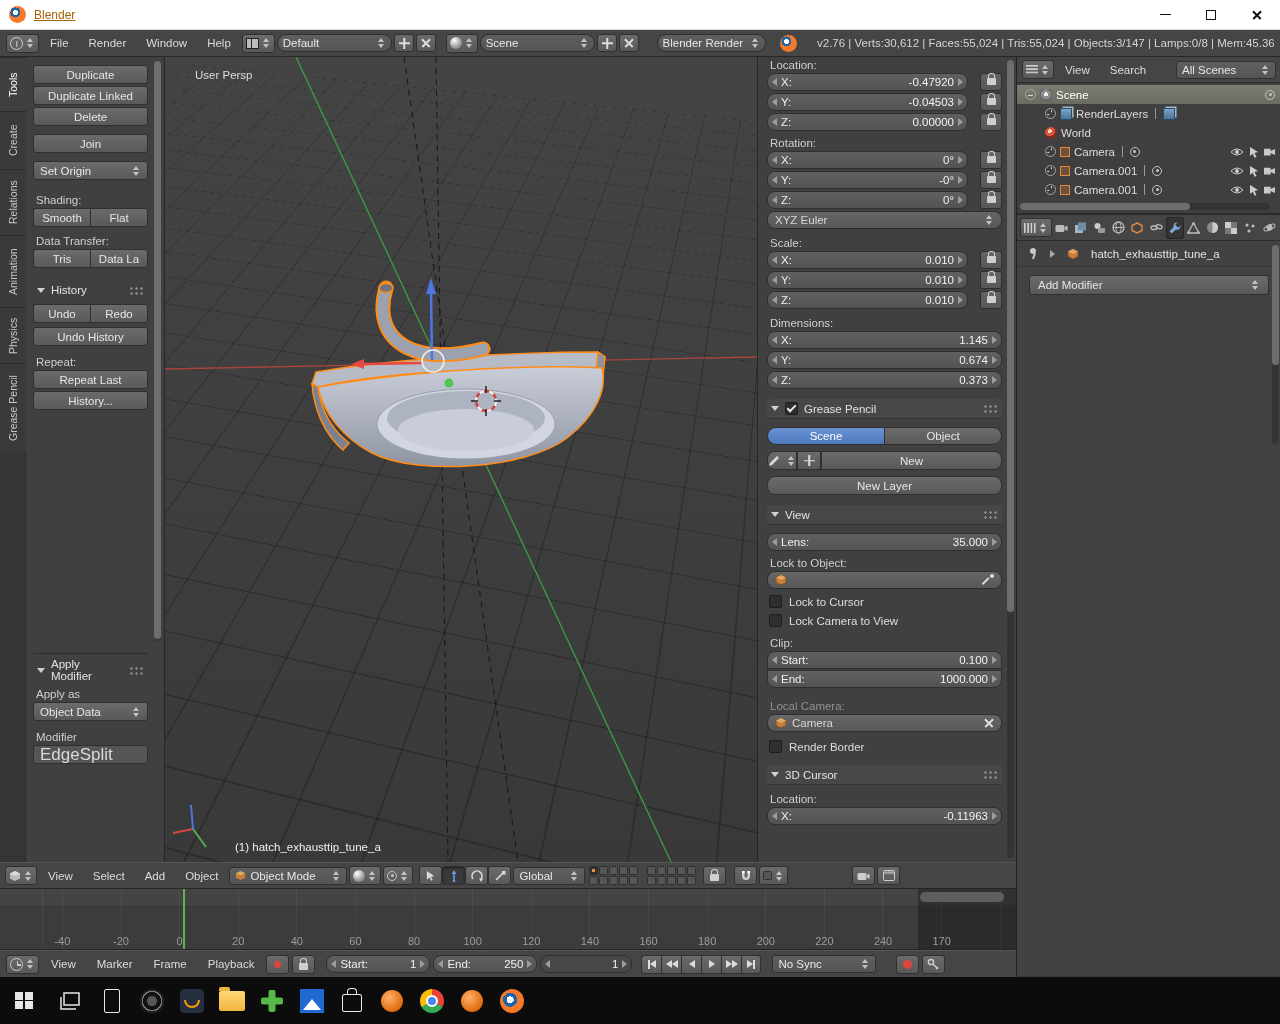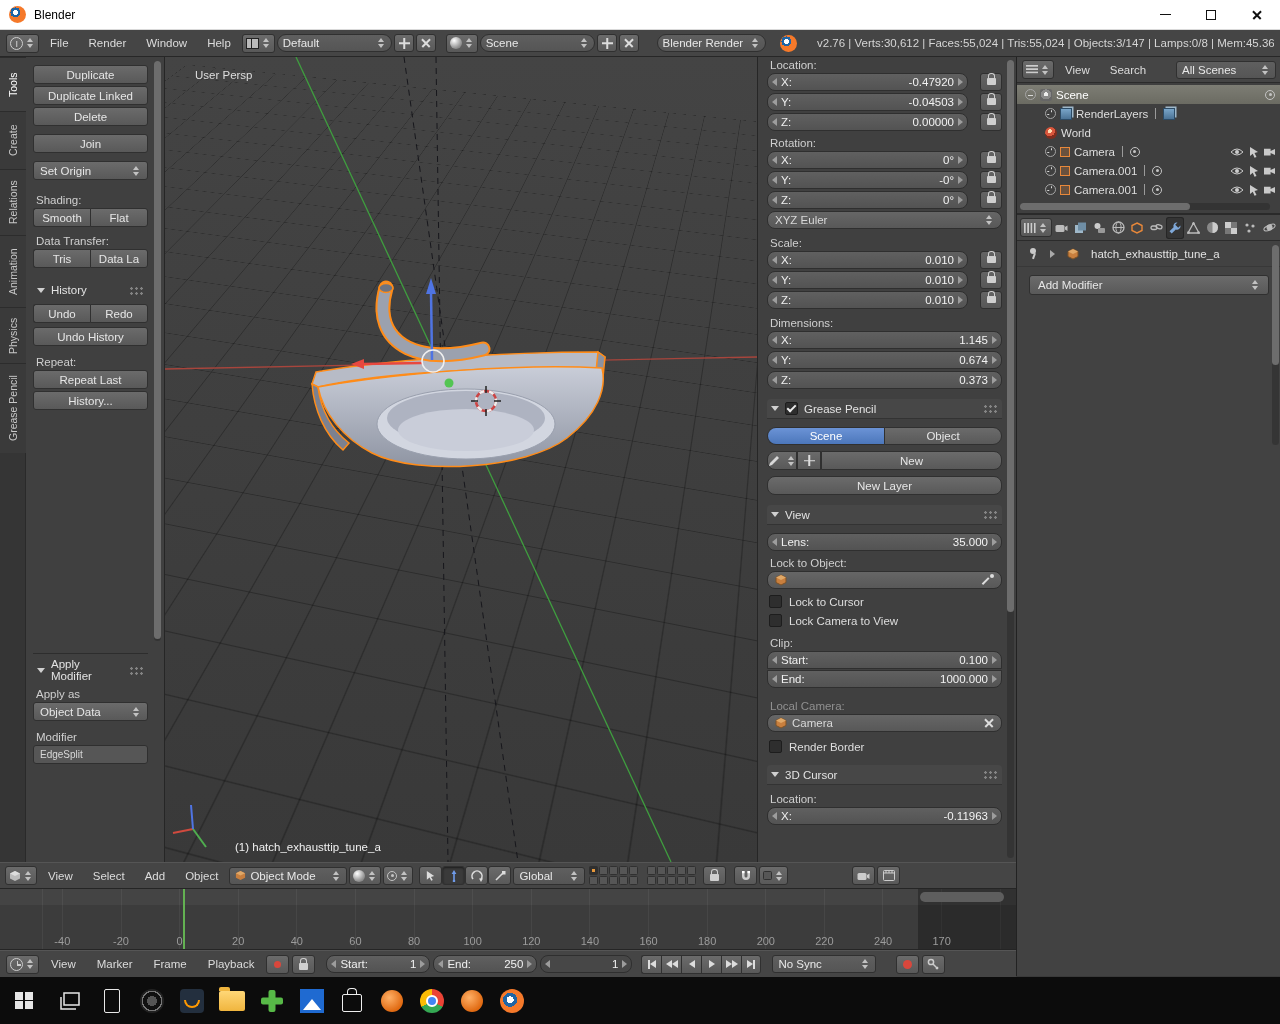--- a/index.html
+++ b/index.html
@@ -43,21 +43,21 @@
   .plus::before { left:50%; top:0; width:1.5px; height:11px; transform:translateX(-50%); }
   .plus::after  { top:50%; left:0; height:1.5px; width:11px; transform:translateY(-50%); }
   .editor-btn { display:flex; align-items:center; gap:2px; background:linear-gradient(#6b6b6b,#595959);
                 border:1px solid #303030; border-radius:3px; height:19px; padding:0 3px; }
 
   
   .titlebar { position:absolute; left:0; top:0; width:1280px; height:30px; background:#fff; color:#000;
               display:flex; align-items:center; border-bottom:1px solid #d9d9d9; }
   .blogo { width:17px; height:17px; margin:0 8px 0 9px; border-radius:50%;
            background:radial-gradient(circle at 38% 38%, #fff 0 2.5px, #1f65a5 2.5px 5px, #f5792a 5px); }
-  .tb-title { font-size:12px; color:#000000; }
+  .tb-title { font-size:12px; color:#a16207;text-decoration:underline; }
   .wctrls { margin-left:auto; display:flex; height:30px; }
   .wctrl { width:46px; height:30px; display:flex; align-items:center; justify-content:center; }
   .min-glyph { width:11px; height:1.5px; background:#111; display:block; }
   .max-glyph { width:10px; height:10px; border:1.2px solid #111; display:block; }
   .close-glyph::before,.close-glyph::after { background:#111; }
 
   
   .infobar { position:absolute; left:0; top:30px; width:1280px; height:27px; background:#454545;
              border-bottom:1px solid #272727; display:flex; align-items:center; padding:0 6px; gap:2px; white-space:nowrap; overflow:hidden; }
   .info-ic { width:13px; height:13px; border-radius:50%; border:1.5px solid #cfcfcf; position:relative; }
@@ -83,21 +83,21 @@
   .tsbtn { margin-bottom:2px; }
   .gap4{height:4px}.gap6{height:6px}.gap8{height:8px}.gap12{height:12px}
   .half-row { display:flex; }
   .half-row .btn { flex:1; }
   .half-row .btn:first-child { border-radius:3px 0 0 3px; border-right:none; }
   .half-row .btn:last-child { border-radius:0 3px 3px 0; }
   .shelf-scroll { position:absolute; right:3px; top:4px; width:7px; height:580px; background:#333; border-radius:4px; }
   .shelf-scroll .thumb { position:absolute; left:0; top:0; width:7px; height:578px; background:#6d6d6d; border-radius:4px; }
   .shelf-lower { position:absolute; left:7px; right:16px; top:596px; border-top:1px solid #2d2d2d; padding-top:6px; }
   .txtfield { background:#565656; border:1px solid #2f2f2f; border-radius:3px; height:19px; display:flex;
-              align-items:center; padding:0 6px; font-size:10px; }
+              align-items:center; padding:0 6px; font-size:17px; }
 
   
   .viewport { position:absolute; left:165px; top:57px; width:592px; height:805px; overflow:hidden;
               background:linear-gradient(#444,#393939); }
   .vp-grid { position:absolute; left:-354px; top:-395px; width:1300px; height:1400px;
              background-image:linear-gradient(rgba(0,0,0,.28) 1px, transparent 1px),
                               linear-gradient(90deg, rgba(0,0,0,.28) 1px, transparent 1px);
              background-size:52px 52px;
              transform:perspective(1100px) rotateX(55deg) rotateZ(15deg); }
   .vp-label { position:absolute; left:30px; top:12px; font-size:11.5px; color:#dedede; }

